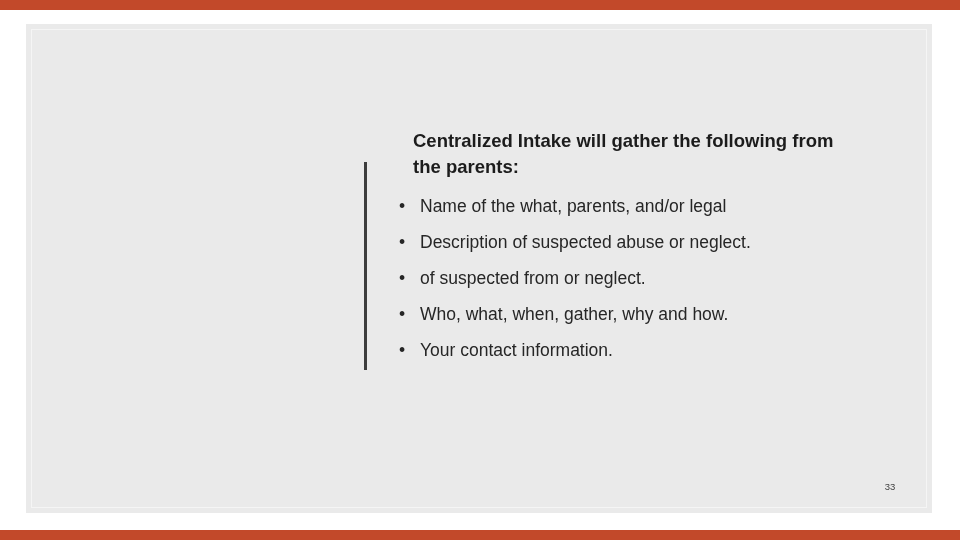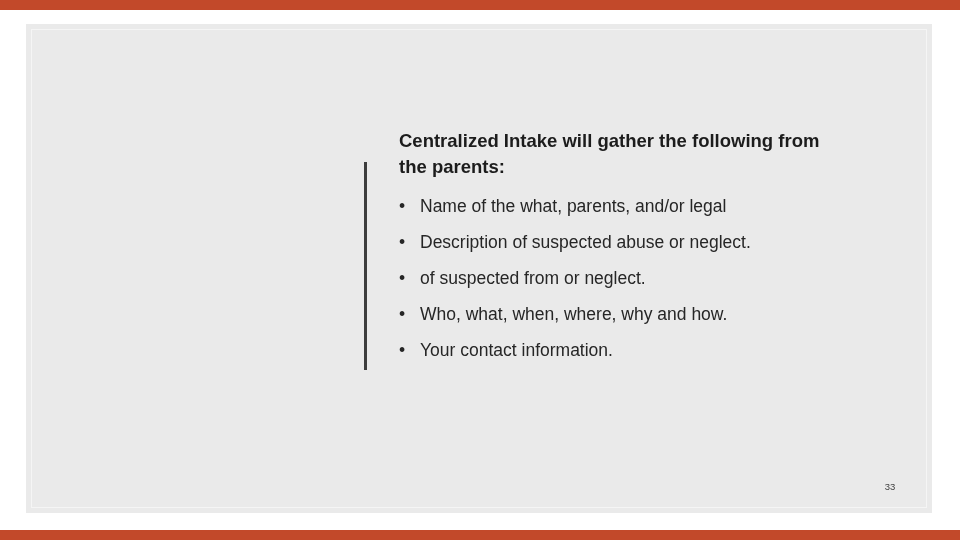--- a/index.html
+++ b/index.html
@@ -25,21 +25,21 @@
   }
   .slide-title .line{display:block;white-space:nowrap;}
   .divider{
     position:absolute;left:338px;top:138px;width:3px;height:208px;
     background:#3d3d3d;
   }
   .content{
     position:absolute;left:373px;top:104px;width:505px;color:#1f1f1f;
   }
   .content .heading{
-    font-weight:bold;font-size:18.5px;line-height:26px;margin:0 0 13px 0;color:#1c1c1c;
+    font-weight:bold;font-size:18.5px;line-height:26px;margin:0 0 13px 14px;color:#1c1c1c;
   }
   .content .heading .line{display:block;white-space:nowrap;}
   .bullet-list{list-style:none;margin:0;padding:0;}
   .bullet-item{
     display:flex;align-items:flex-start;margin:0 0 10px 0;
     font-size:17.5px;line-height:26px;color:#262626;
   }
   .bullet-item .marker{
     flex:0 0 21px;width:21px;text-align:left;
   }
@@ -83,21 +83,21 @@
         </li>
         <li class="bullet-item">
           <span class="marker">•</span>
           <span class="text">
             <span class="line">of suspected from or neglect.</span>
           </span>
         </li>
         <li class="bullet-item">
           <span class="marker">•</span>
           <span class="text">
-            <span class="line">Who, what, when, where, why and how.</span>
+            <span class="line">Who, what, when, gather, why and how.</span>
           </span>
         </li>
         <li class="bullet-item">
           <span class="marker">•</span>
           <span class="text">
             <span class="line">Your contact information.</span>
           </span>
         </li>
       </ul>
     </div>

